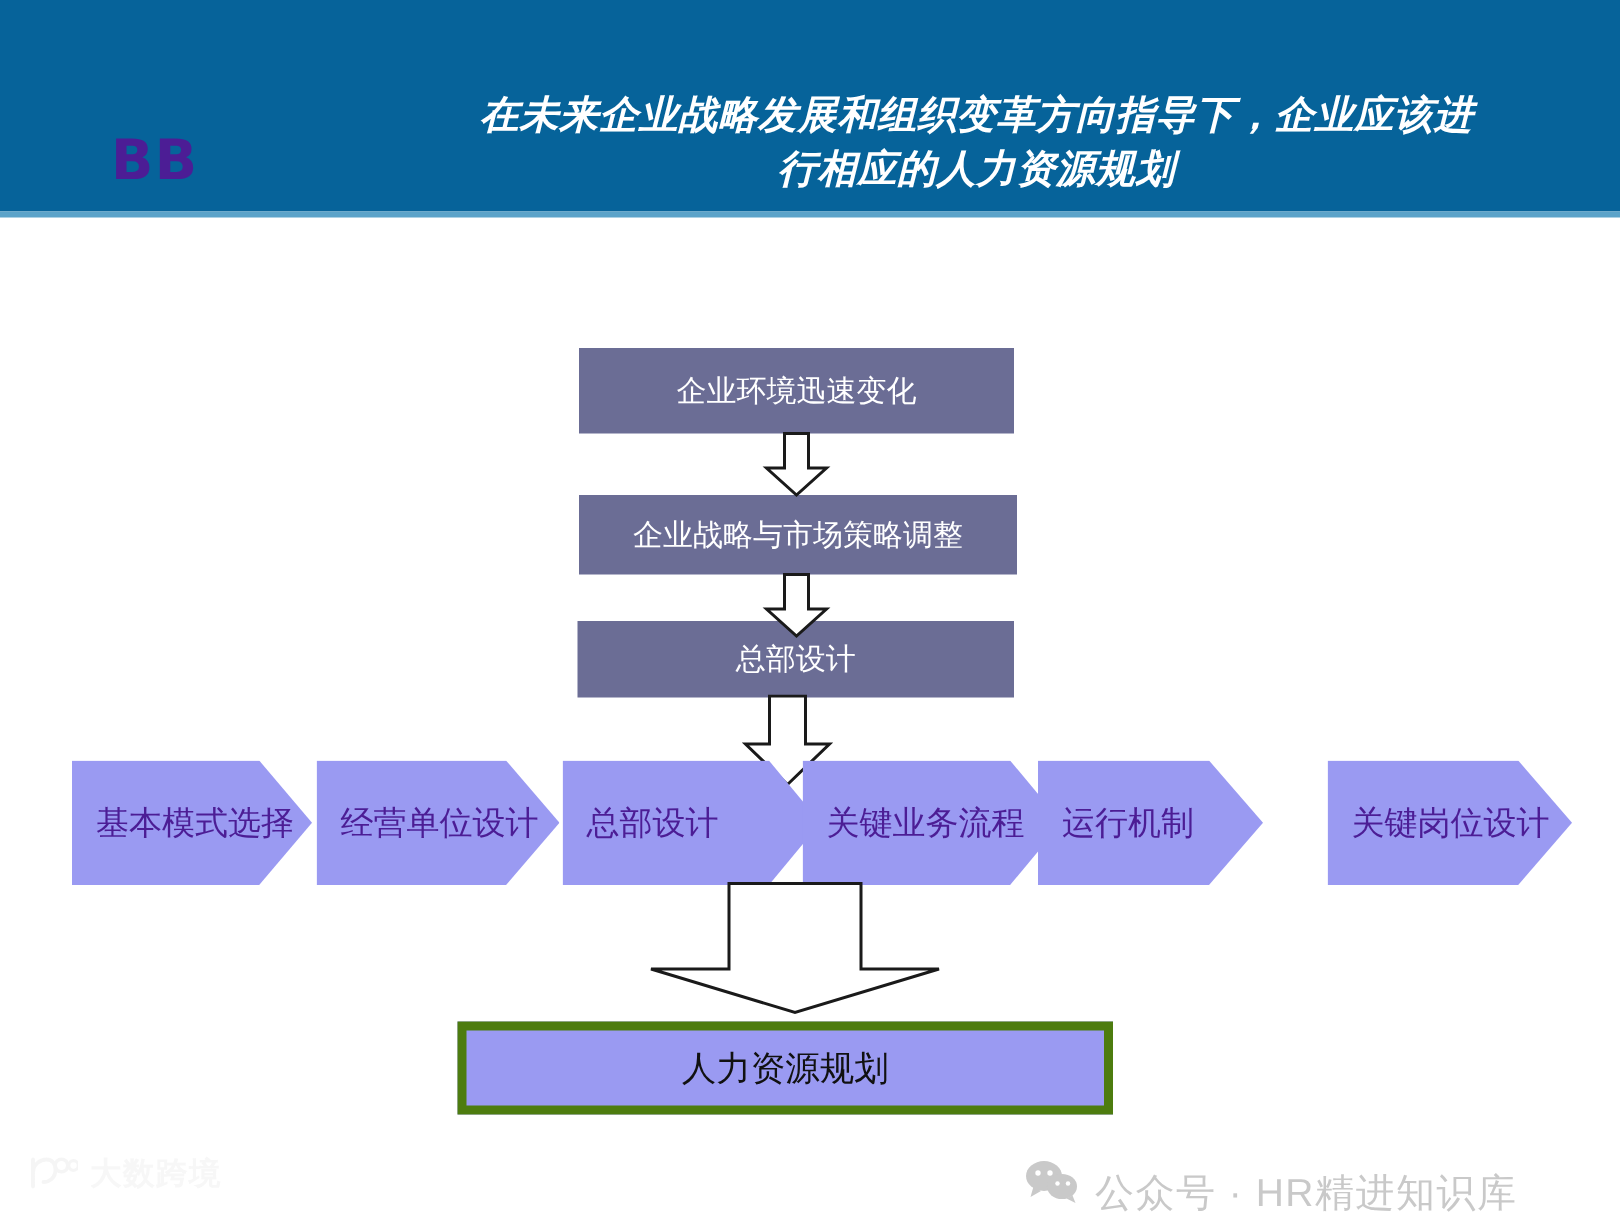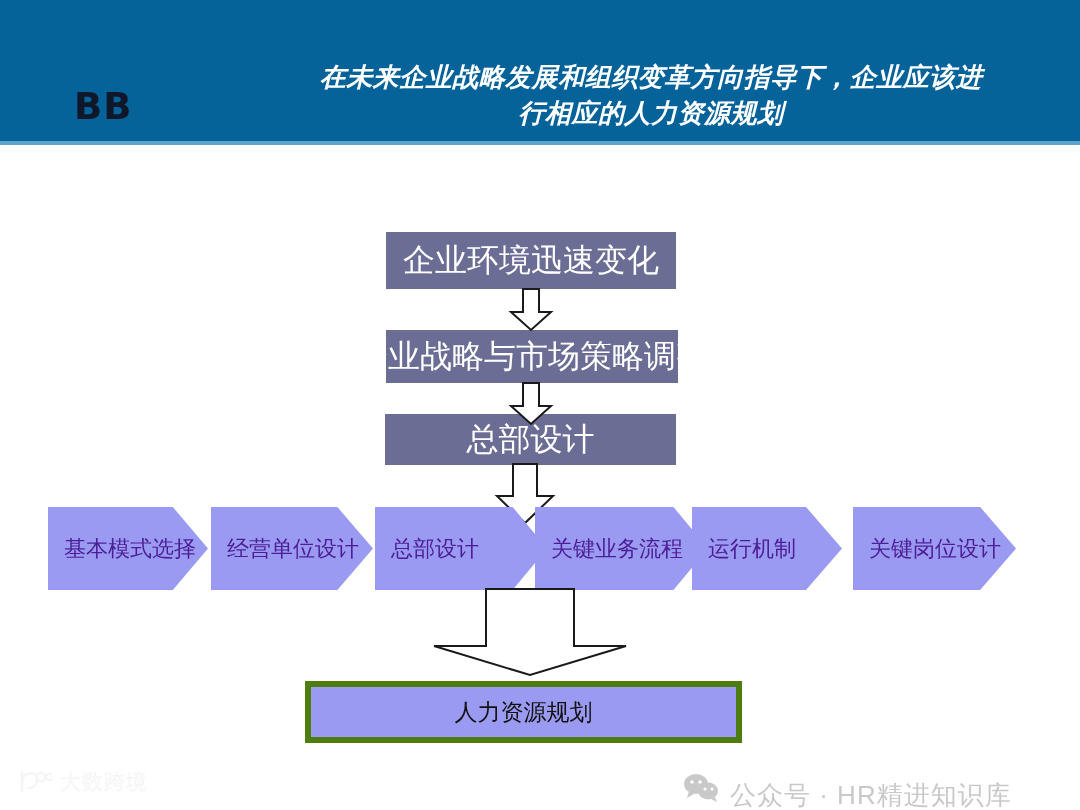--- a/index.html
+++ b/index.html
@@ -35,21 +35,21 @@
     background: #5ba3c9;
   }
   #brand-logo {
     position: absolute;
     left: 74px;
     top: 88px;
     font-family: "DejaVu Sans", sans-serif;
     font-size: 37px;
     font-weight: bold;
     letter-spacing: 1px;
-    color: #0f172a;
+    color: #4c1d95;
     line-height: 1;
   }
   #header-title {
     position: absolute;
     left: 256px;
     top: 59px;
     width: 790px;
     color: #ffffff;
     font-family: "DejaVu Serif", "Liberation Serif", serif;
     font-size: 26px;
@@ -59,21 +59,21 @@
     letter-spacing: 0.5px;
     text-align: center;
   }
 
   
   .flow-box {
     position: absolute;
     background: #6b6d95;
     color: #ffffff;
     font-family: "DejaVu Serif", "Liberation Serif", serif;
-    font-size: 32px;
+    font-size: 20px;
     display: flex;
     align-items: center;
     justify-content: center;
     text-align: center;
     white-space: nowrap;
   }
   #box-env   { left: 386px; top: 232px;  width: 290px; height: 57px; }
   #box-strat { left: 386px; top: 330px;  width: 292px; height: 53px; }
   #box-org   { left: 385px; top: 414px;  width: 291px; height: 51px; }
 
@@ -111,21 +111,21 @@
     box-sizing: border-box;
   }
   .chevron > .chev-label {
     padding-left: 16px;
   }
   .chev-1 { left: 48px;  width: 160px; clip-path: polygon(0 0, 78% 0, 100% 50%, 78% 100%, 0 100%); }
   .chev-2 { left: 211px; width: 162px; clip-path: polygon(0 0, 78% 0, 100% 50%, 78% 100%, 0 100%); }
   .chev-3 { left: 375px; width: 172px; clip-path: polygon(0 0, 80% 0, 100% 50%, 80% 100%, 0 100%); }
   .chev-4 { left: 535px; width: 173px; clip-path: polygon(0 0, 80% 0, 100% 50%, 80% 100%, 0 100%); }
   .chev-5 { left: 692px; width: 150px; clip-path: polygon(0 0, 76% 0, 100% 50%, 76% 100%, 0 100%); }
-  .chev-6 { left: 853px; width: 163px; clip-path: polygon(0 0, 78% 0, 100% 50%, 78% 100%, 0 100%); }
+  .chev-6 { left: 885px; width: 163px; clip-path: polygon(0 0, 78% 0, 100% 50%, 78% 100%, 0 100%); }
 
   
   #arrow-down-big {
     position: absolute;
     left: 430px;
     top: 588px;
     width: 200px;
     height: 90px;
   }
 

